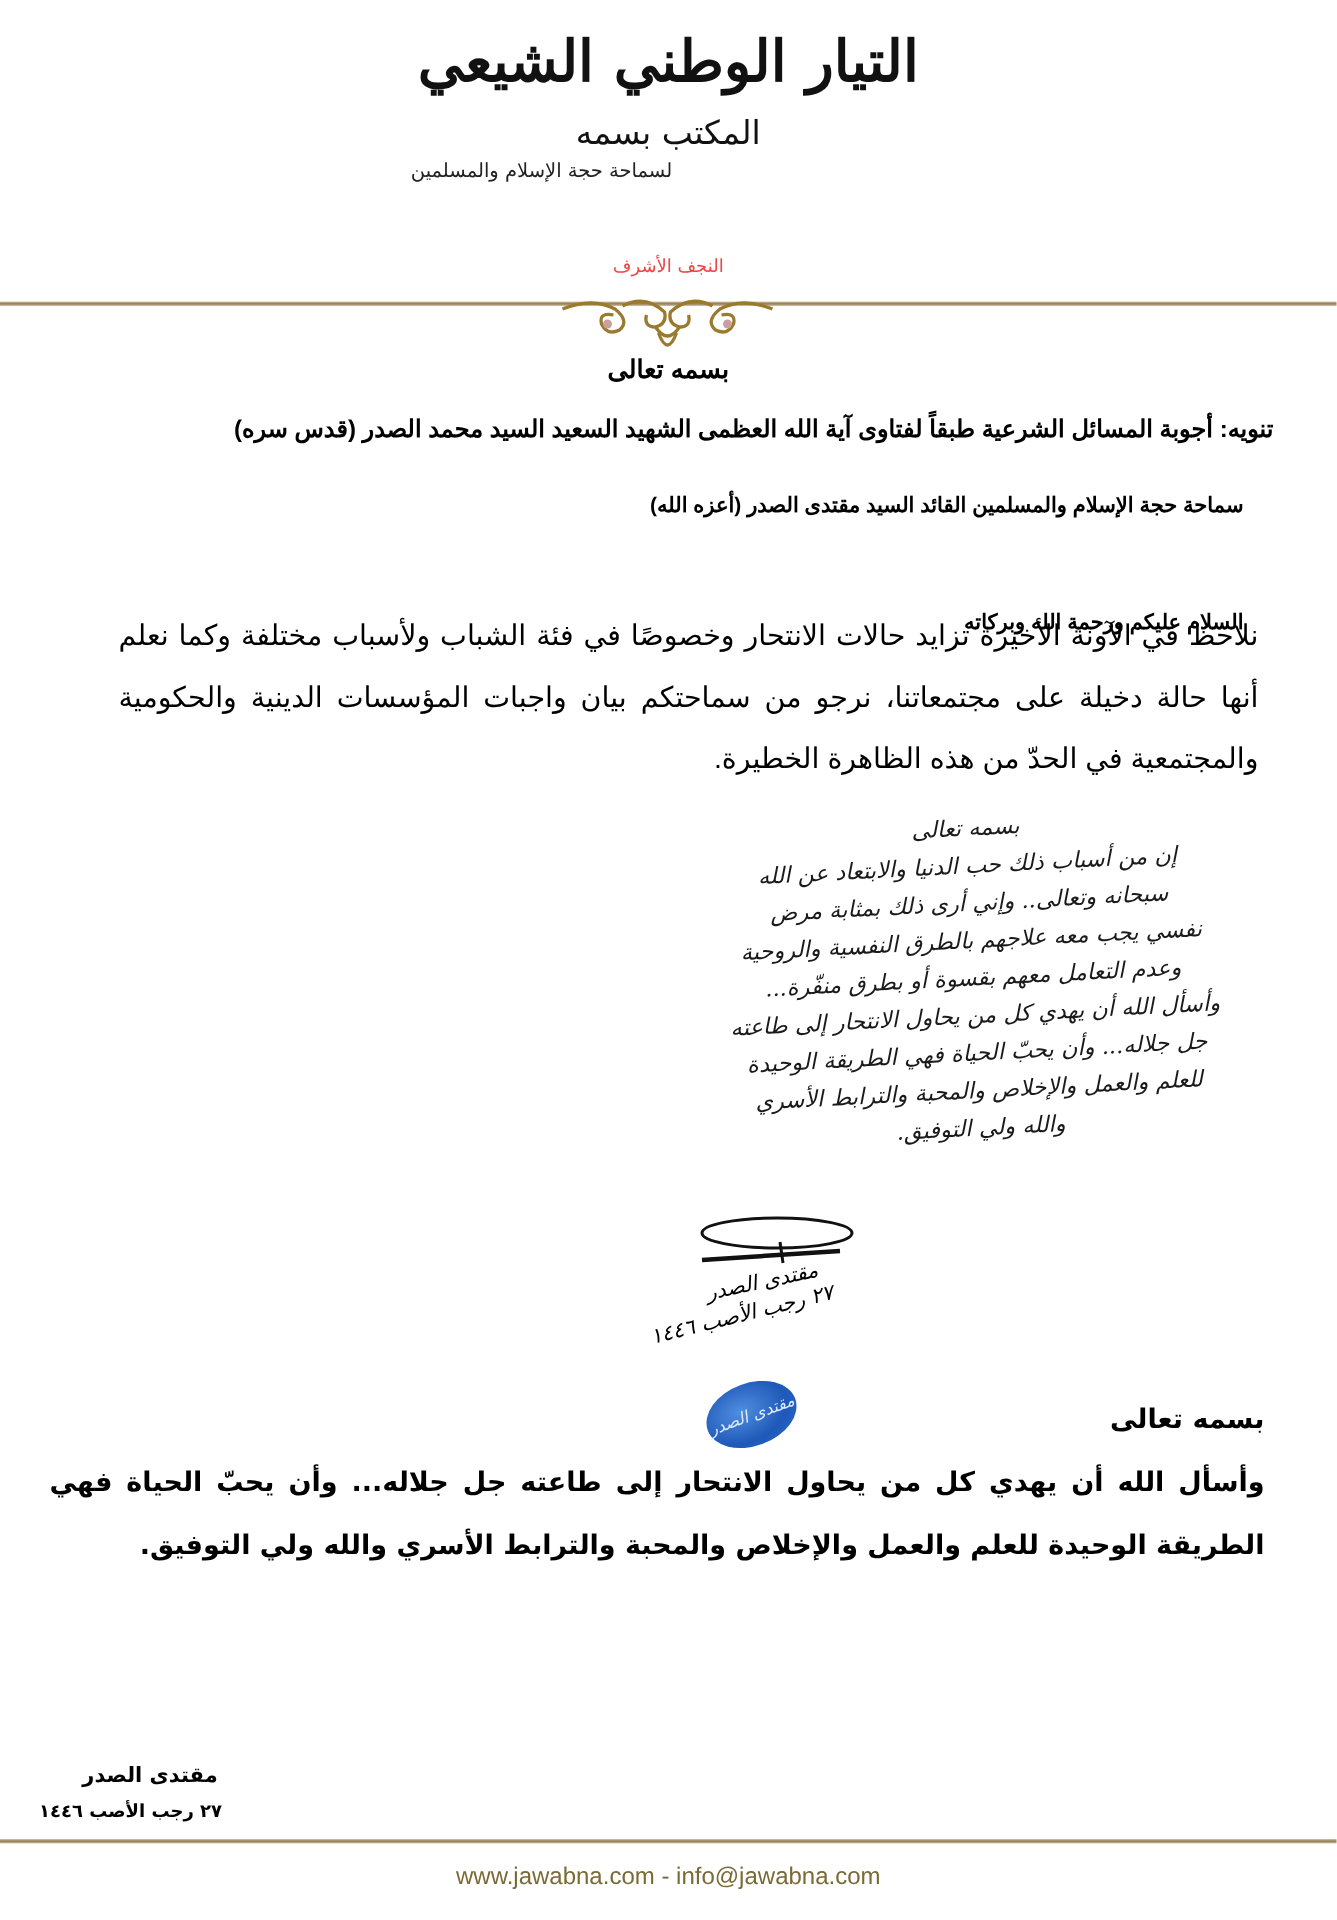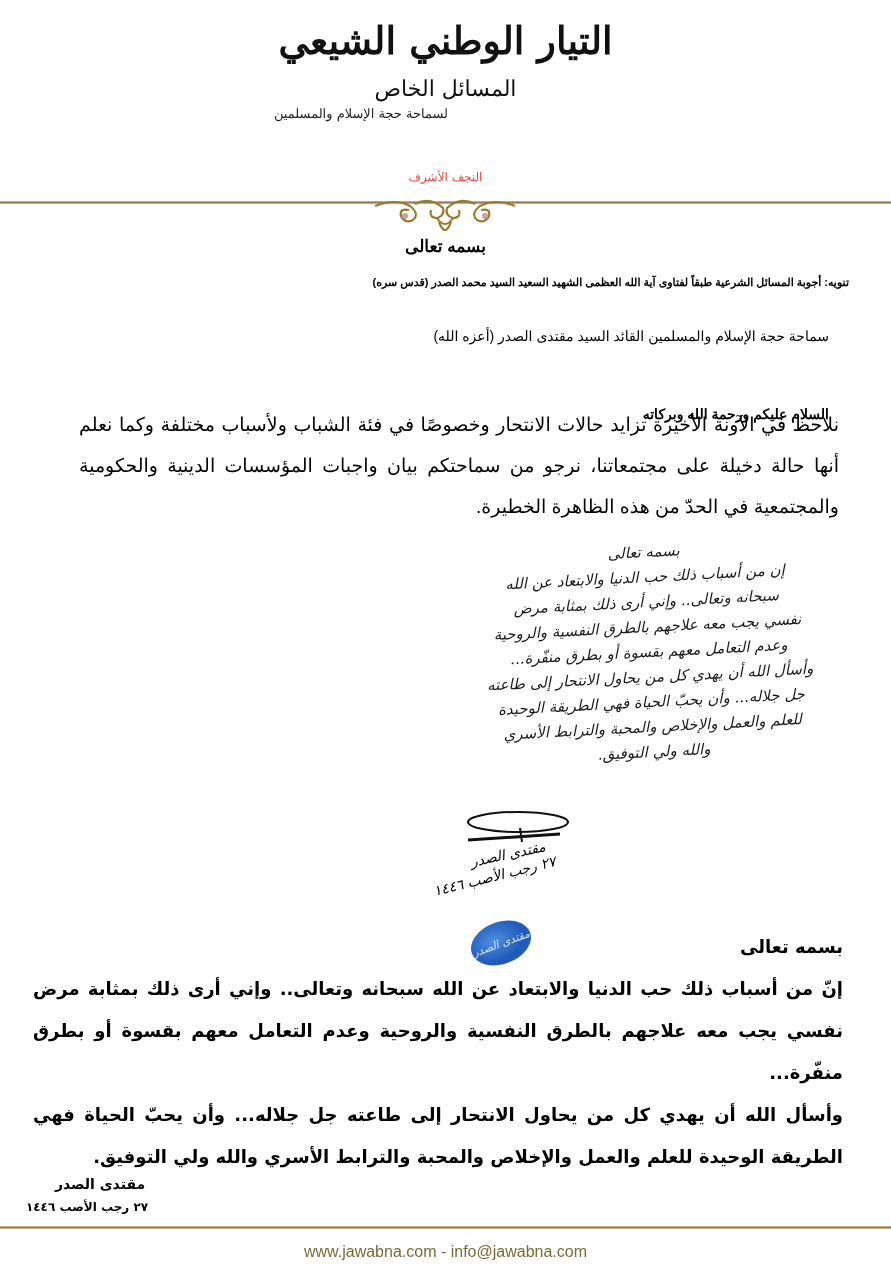--- a/index.html
+++ b/index.html
@@ -36,25 +36,25 @@
       background: linear-gradient(#d9c7a4, #8f7a55, #d9c7a4);
     }
     .ornament { position: absolute; top: 196px; left: 365px; width: 160px; height: 42px; }
 
     .bismillah-top {
       position: absolute; top: 236px; left: 0; width: 891px; text-align: center;
       font-family: "Liberation Sans", sans-serif; font-weight: bold; font-size: 17px;
     }
     .notice {
       position: absolute; top: 276px; right: 42px; width: 820px; text-align: right;
-      font-family: "Liberation Sans", sans-serif; font-weight: bold; font-size: 11px;
+      font-family: "Liberation Sans", sans-serif; font-weight: bold; font-size: 16px;
     }
     .addressee {
       position: absolute; top: 328px; right: 62px; text-align: right;
-      font-family: "Liberation Sans", sans-serif; font-weight: normal; font-size: 14px;
+      font-family: "Liberation Sans", sans-serif; font-weight: bold; font-size: 14px;
     }
     .greeting {
       position: absolute; top: 358px; right: 62px; 
       font-family: "Liberation Sans", sans-serif; font-weight: bold; font-size: 14px; margin-top: 48px;
     }
     .question {
       position: absolute; top: 404px; right: 52px; width: 760px; text-align: justify;
       text-align-last: right;
       font-family: "Liberation Sans", sans-serif; font-size: 19px; line-height: 41px; margin-left: 44px;
     }
@@ -102,21 +102,21 @@
     .footer-contact {
       position: absolute; top: 1243px; left: 0; width: 891px; text-align: center;
       font-family: "Liberation Sans", sans-serif; font-size: 16px; color: #7a6a35;
     }
   </style>
 </head>
 <body>
 
 <div class="letterhead rtl">
   <div class="lh-title">التيار الوطني الشيعي</div>
-  <div class="lh-office">المسائل الخاص</div>
+  <div class="lh-office">المكتب بسمه</div>
   <div class="lh-sub">لسماحة حجة الإسلام والمسلمين</div>
   <div class="lh-city">النجف الأشرف</div>
 </div>
 <div class="gold-rule"></div>
 <svg class="ornament" viewBox="0 0 160 42">
   <g fill="none" stroke="#9a7a2e" stroke-width="2.2">
     <path d="M10 10 Q30 2 45 10 Q55 18 48 24 Q40 28 36 20 Q34 12 44 14"></path>
     <path d="M150 10 Q130 2 115 10 Q105 18 112 24 Q120 28 124 20 Q126 12 116 14"></path>
     <path d="M50 8 Q65 0 78 12 Q80 20 72 22 Q64 22 66 14"></path>
     <path d="M110 8 Q95 0 82 12 Q80 20 88 22 Q96 22 94 14"></path>
@@ -150,20 +150,19 @@
   <path d="M60 20 L62 34" stroke="#111" stroke-width="2"></path>
 </svg>
 <div class="sig-name rtl">مقتدى الصدر</div>
 <div class="sig-date rtl">٢٧ رجب الأصب ١٤٤٦</div>
 <div class="seal rtl">
   <span>مقتدى الصدر</span>
 </div>
 
 <div class="answer rtl">
   <p class="head">بسمه تعالى</p>
-  <p>إنّ من أسباب ذلك حب الدنيا والابتعاد عن الله سبحانه وتعالى.. وإني أرى ذلك بمثابة مرض نفسي يجب معه علاجهم بالطرق النفسية والروحية وعدم التعامل معهم بقسوة أو بطرق منفّرة...</p>
   <p>وأسأل الله أن يهدي كل من يحاول الانتحار إلى طاعته جل جلاله... وأن يحبّ الحياة فهي الطريقة الوحيدة للعلم والعمل والإخلاص والمحبة والترابط الأسري والله ولي التوفيق.</p>
 </div>
 <div class="answer-sign rtl">مقتدى الصدر</div>
 <div class="answer-date rtl">٢٧ رجب الأصب ١٤٤٦</div>
 
 <div class="footer-rule"></div>
 <div class="footer-contact">www.jawabna.com - info@jawabna.com</div>
 
 </body></html>

